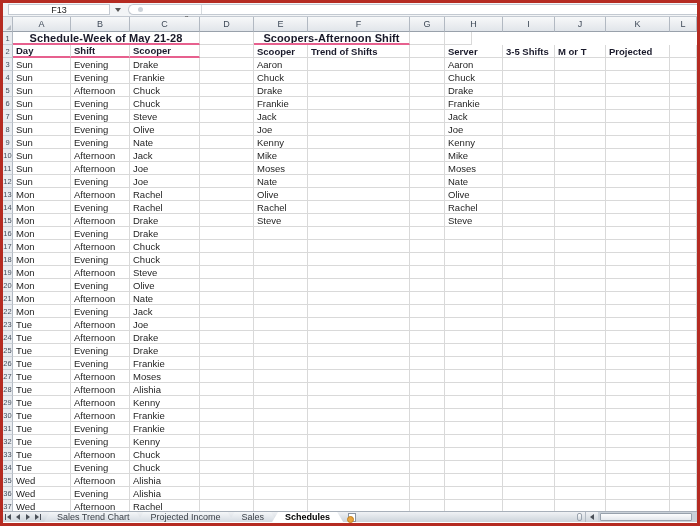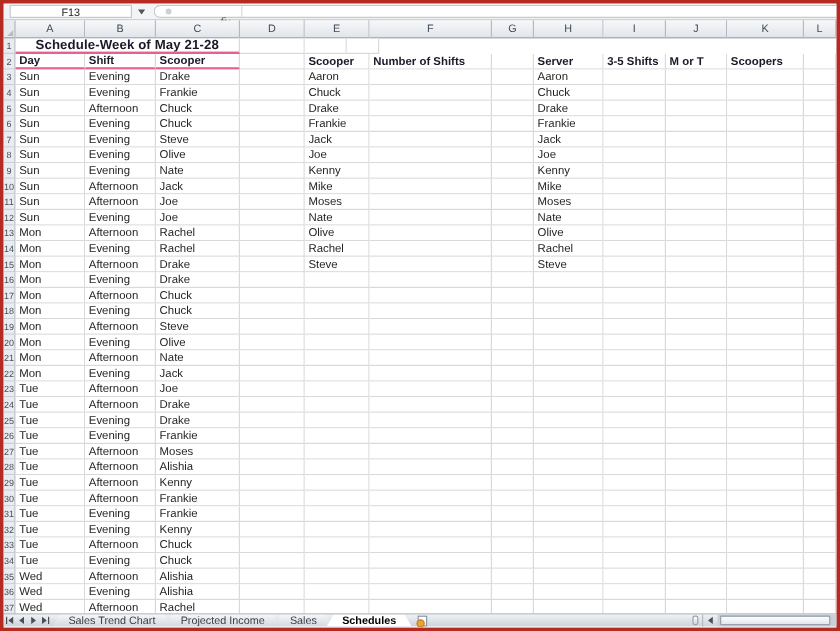--- a/index.html
+++ b/index.html
@@ -90,36 +90,37 @@
       <div class="col-h" style="width: 51px; flex: 0 0 51px;">J</div>
       <div class="col-h" style="width: 64px; flex: 0 0 64px;">K</div>
       <div class="col-h" style="width: 27px; flex: 0 0 27px;">L</div>
     </div>
 
   <div class="grid" id="gridBody">
       <div class="grid-row">
         <div class="row-h" style="width: 10px; flex: 0 0 10px;">1</div>
         <div class="cell title" style="width: 187px; flex: 0 0 187px;">Schedule-Week of May 21-28</div>
         <div class="cell" style="width: 54px; flex: 0 0 54px;"></div>
+        <div class="cell title" style="width: 156px; flex: 0 0 156px;">Scoopers-Afternoon Shift</div>
         <div class="cell" style="width: 35px; flex: 0 0 35px;"></div>
         <div class="cell" style="width: 27px; flex: 0 0 27px;"></div>
       </div>
       <div class="grid-row">
         <div class="row-h" style="width: 10px; flex: 0 0 10px;">2</div>
         <div class="cell bold pinkline" style="width: 58px; flex: 0 0 58px;">Day</div>
         <div class="cell bold pinkline" style="width: 59px; flex: 0 0 59px;">Shift</div>
         <div class="cell bold pinkline" style="width: 70px; flex: 0 0 70px;">Scooper</div>
         <div class="cell" style="width: 54px; flex: 0 0 54px;"></div>
         <div class="cell bold" style="width: 54px; flex: 0 0 54px;">Scooper</div>
-        <div class="cell bold" style="width: 102px; flex: 0 0 102px;">Number of Shifts</div>
+        <div class="cell bold" style="width: 102px; flex: 0 0 102px;">Trend of Shifts</div>
         <div class="cell" style="width: 35px; flex: 0 0 35px;"></div>
         <div class="cell bold" style="width: 58px; flex: 0 0 58px;">Server</div>
         <div class="cell bold" style="width: 52px; flex: 0 0 52px;">3-5 Shifts</div>
         <div class="cell bold" style="width: 51px; flex: 0 0 51px;">M or T</div>
-        <div class="cell bold" style="width: 64px; flex: 0 0 64px;">Scoopers</div>
+        <div class="cell bold" style="width: 64px; flex: 0 0 64px;">Projected</div>
         <div class="cell" style="width: 27px; flex: 0 0 27px;"></div>
       </div>
       <div class="grid-row">
         <div class="row-h" style="width: 10px; flex: 0 0 10px;">3</div>
         <div class="cell" style="width: 58px; flex: 0 0 58px;">Sun</div>
         <div class="cell" style="width: 59px; flex: 0 0 59px;">Evening</div>
         <div class="cell" style="width: 70px; flex: 0 0 70px;">Drake</div>
         <div class="cell" style="width: 54px; flex: 0 0 54px;"></div>
         <div class="cell" style="width: 54px; flex: 0 0 54px;">Aaron</div>
         <div class="cell" style="width: 102px; flex: 0 0 102px;"></div>

